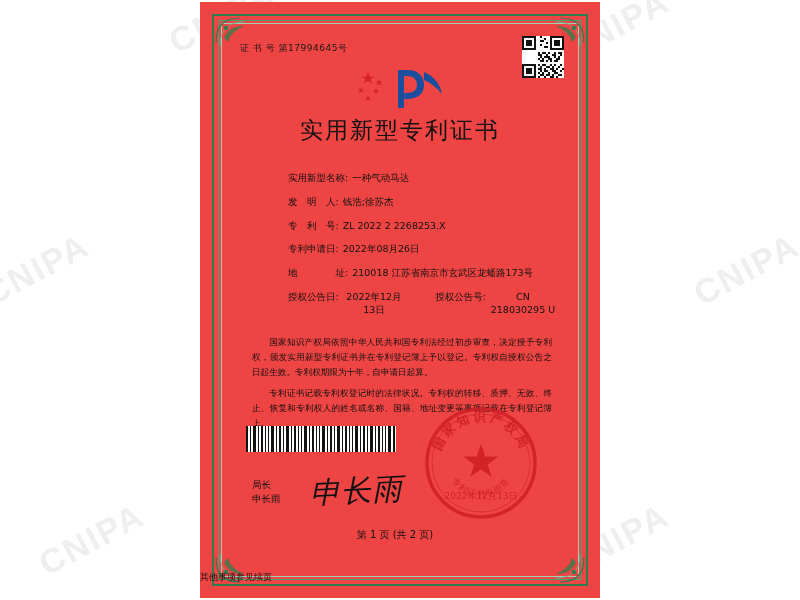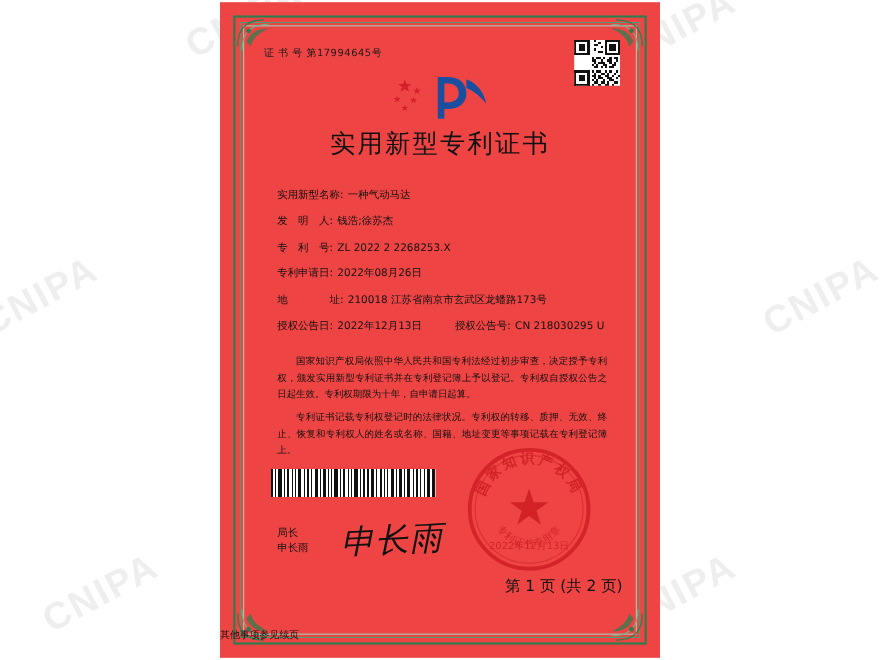--- a/index.html
+++ b/index.html
@@ -125,20 +125,21 @@
     padding-left: 18px;
     padding-right: 10px;
   }
   .field-row {
     display: flex;
     align-items: baseline;
     font-size: 9.5px;
     color: #111111;
     margin-bottom: 11px;
     line-height: 1.35;
+    margin-left: 36px;
   }
   .fl {
     white-space: pre;
     flex: 0 0 auto;
   }
   .fv {
     margin-left: 4px;
   }
   .field-row.two-col {
     justify-content: flex-start;
@@ -194,23 +195,23 @@
     right: 26px;
     bottom: 42px;
     width: 118px;
     height: 118px;
   }
 
   .page-no {
     position: absolute;
     bottom: 22px;
     left: 0;
-    right: 0;
-    text-align: right;
-    font-size: 14px;
+    right: 10px;
+    text-align: center;
+    font-size: 10px;
     color: #111111;
   }
 
   .footer-note {
     position: absolute;
     left: 0;
     right: 0;
     bottom: 14px;
     text-align: left;
     font-size: 9px;

